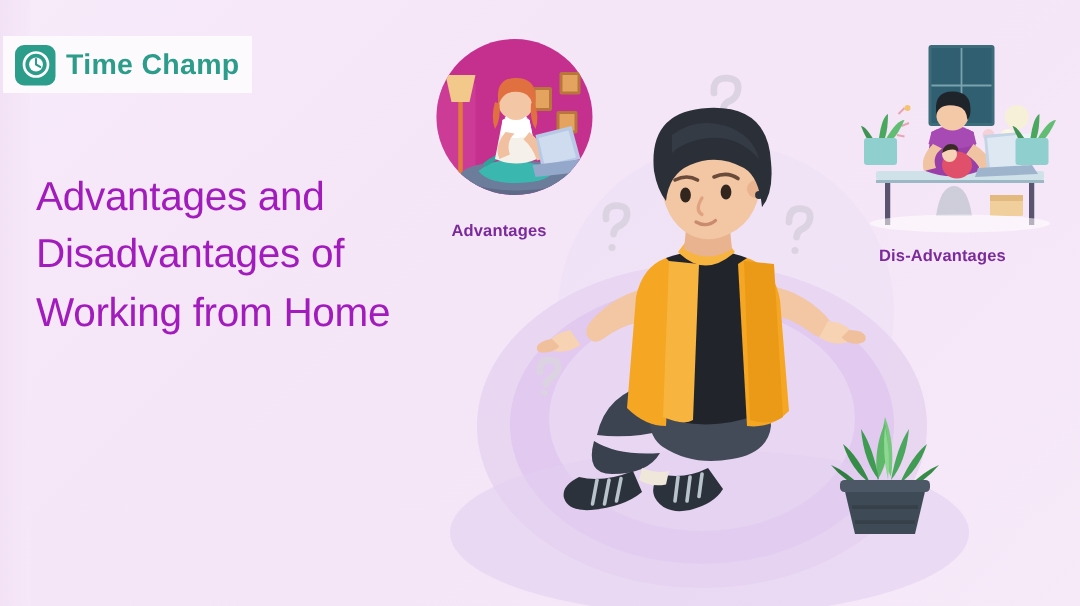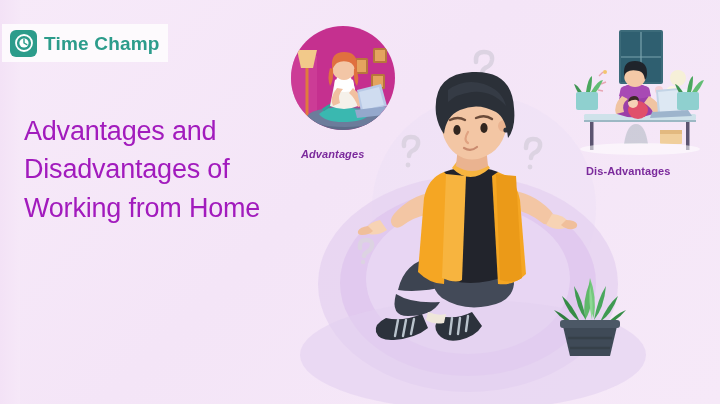--- a/index.html
+++ b/index.html
@@ -119,21 +119,21 @@
 
   
   .caption {
     position: absolute;
     font-size: 11px;
     font-weight: bold;
     color: #7b2a9c;
     letter-spacing: .1px;
     white-space: nowrap;
   }
-  .cap-adv { left: 301px; top: 148px; font-style: italic; }
+  .cap-adv { left: 301px; top: 148px; }
   .cap-dis { left: 586px; top: 165px; }
 
   
   .illus { position: absolute; }
   .illus svg { display: block; }
 
   #illus-advantages { left: 283px; top: 22px; }
   #illus-disadvantages { left: 572px; top: 26px; }
   #illus-center { left: 336px; top: 68px; }
   #illus-plant { left: 548px; top: 262px; }

